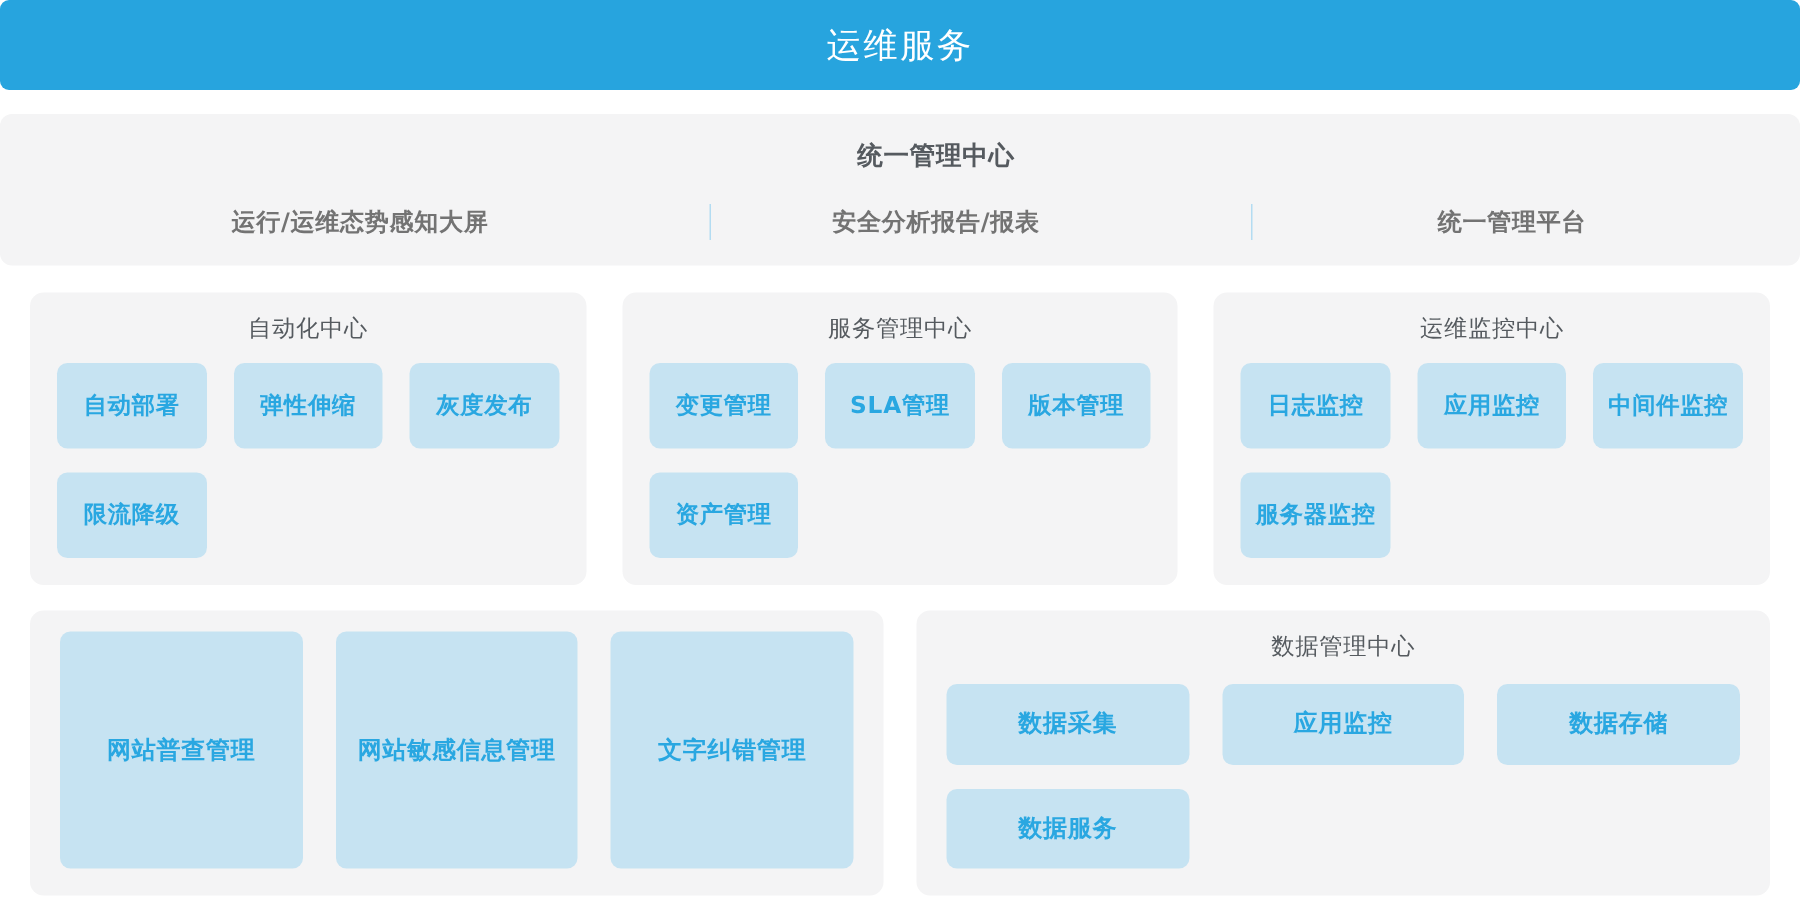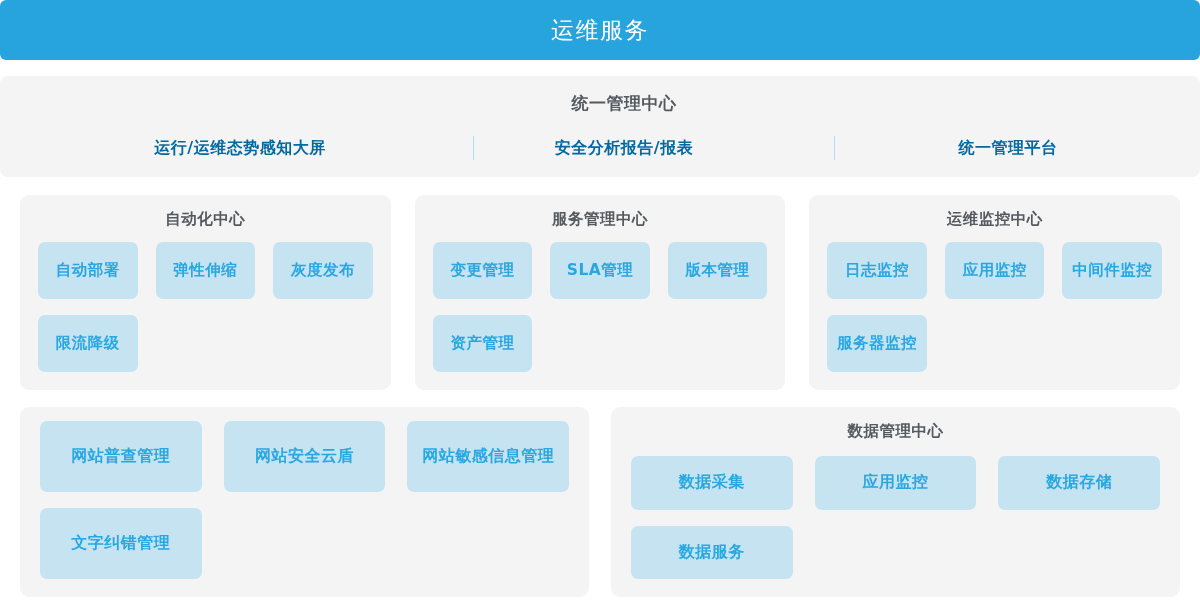--- a/index.html
+++ b/index.html
@@ -65,21 +65,21 @@
   .umc-row {
     position: relative;
     margin-top: 18px;
     height: 30px;
     display: flex;
     align-items: center;
   }
   .umc-item {
     flex: 1 1 0;
     text-align: center;
-    color: #0369a1;
+    color: #737373;
     font-size: 16px;
     font-weight: bold;
     letter-spacing: 0.5px;
   }
   .umc-sep {
     position: absolute;
     top: 3px;
     width: 1px;
     height: 24px;
     background: #b3dcf2;
@@ -112,21 +112,21 @@
     display: flex;
     flex-direction: column;
   }
   .row-middle .card { flex: 1 1 0; padding: 14px 18px 18px 18px; }
   .row-bottom .card { flex: 1 1 0; padding: 14px 20px 18px 20px; }
 
   .card-title {
     text-align: center;
     color: #555a5f;
     font-size: 15.5px;
-    font-weight: bold;
+    font-weight: normal;
     letter-spacing: 0.5px;
     margin-bottom: 12px;
   }
   .row-bottom .card-title { margin-bottom: 14px; }
 
   .card-grid {
     display: grid;
     grid-template-columns: 1fr 1fr 1fr;
     flex: 1 1 auto;
   }
@@ -201,21 +201,20 @@
       </div>
     </div>
 
   </div>
 
   <div class="row row-bottom">
 
     <div class="card">
       <div class="card-grid">
         <div class="chip">网站普查管理</div>
-        <div class="chip">网站安全云盾</div>
         <div class="chip">网站敏感信息管理</div>
         <div class="chip">文字纠错管理</div>
       </div>
     </div>
 
     <div class="card">
       <div class="card-title">数据管理中心</div>
       <div class="card-grid">
         <div class="chip">数据采集</div>
         <div class="chip">应用监控</div>

